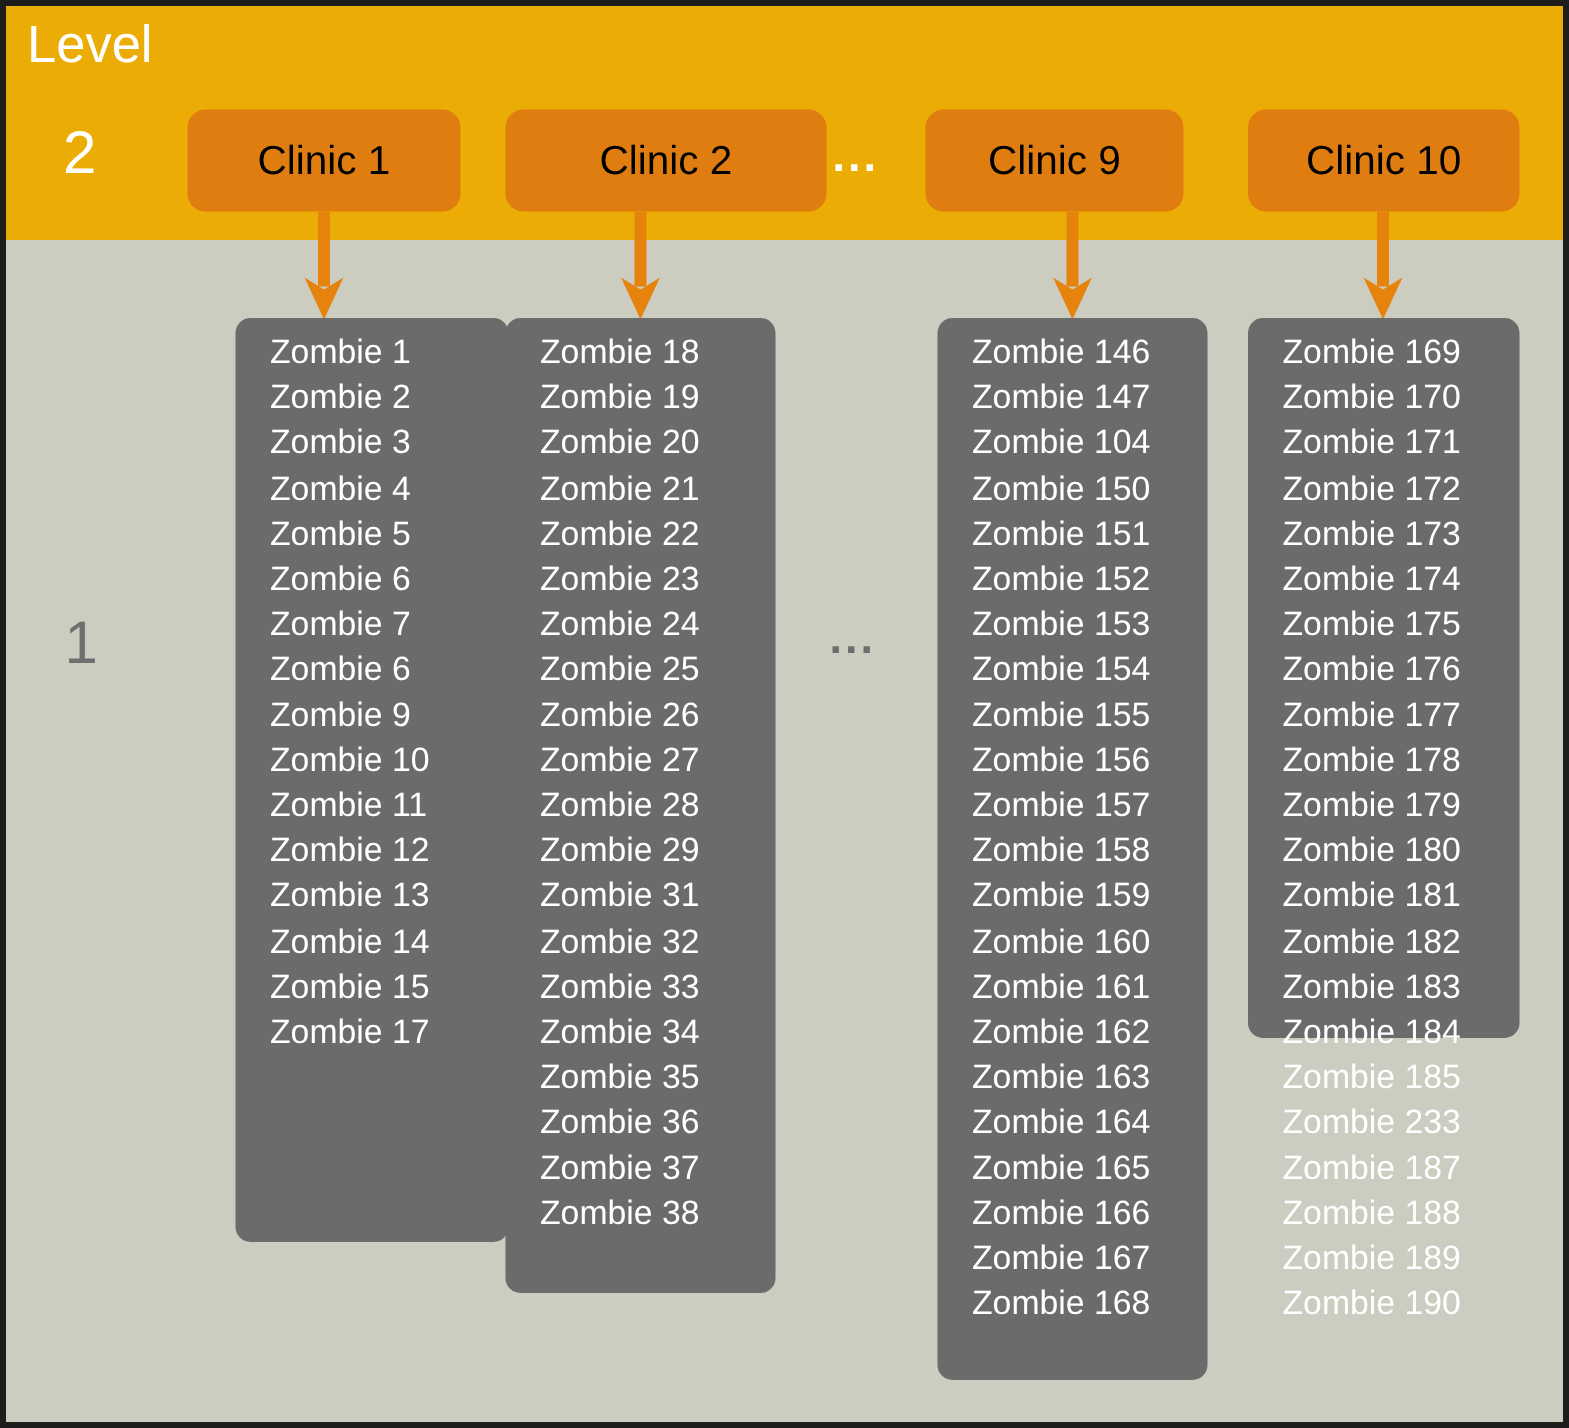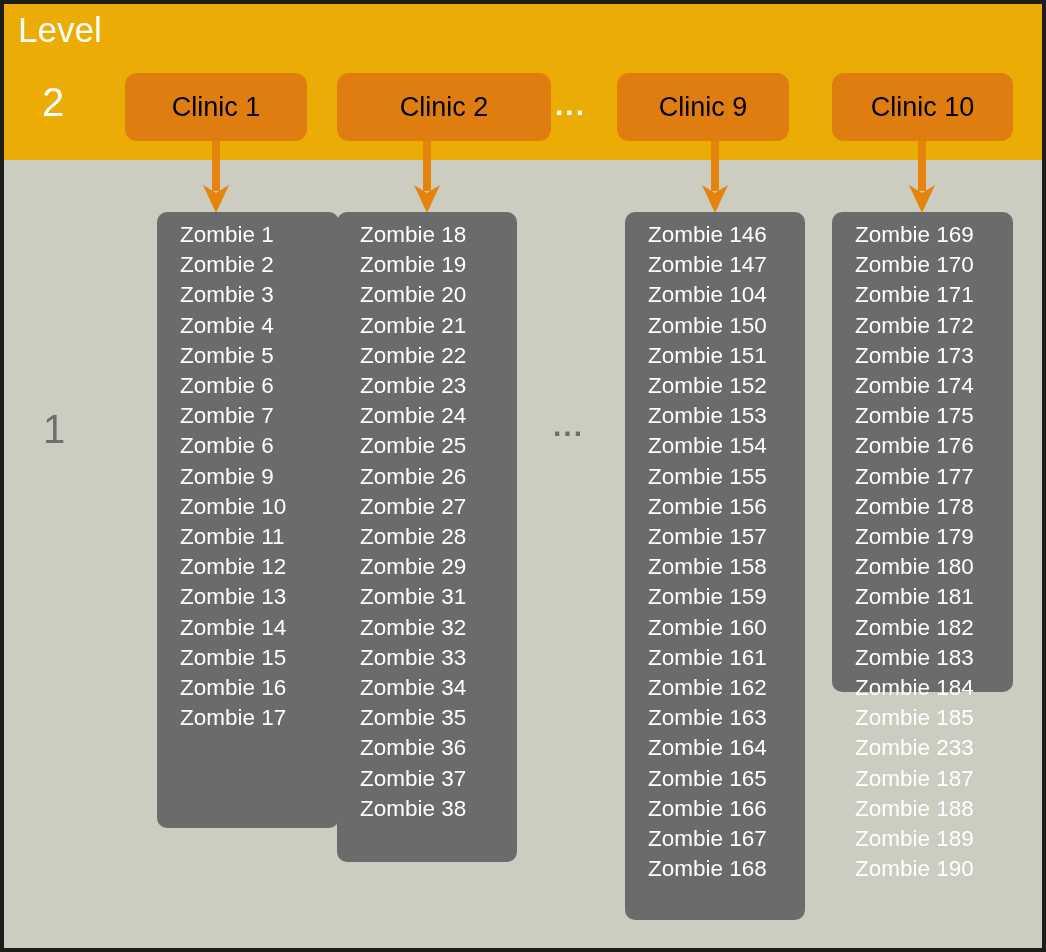--- a/index.html
+++ b/index.html
@@ -146,21 +146,20 @@
       <div class="zombie-item">Zombie 6</div>
       <div class="zombie-item">Zombie 7</div>
       <div class="zombie-item">Zombie 6</div>
       <div class="zombie-item">Zombie 9</div>
       <div class="zombie-item">Zombie 10</div>
       <div class="zombie-item">Zombie 11</div>
       <div class="zombie-item">Zombie 12</div>
       <div class="zombie-item">Zombie 13</div>
       <div class="zombie-item">Zombie 14</div>
       <div class="zombie-item">Zombie 15</div>
-      <div class="zombie-item">Zombie 16</div>
       <div class="zombie-item">Zombie 17</div>
     </div>
   <div class="zombie-box" style="left:333px; width:180px; height:650px;">
       <div class="zombie-item">Zombie 18</div>
       <div class="zombie-item">Zombie 19</div>
       <div class="zombie-item">Zombie 20</div>
       <div class="zombie-item">Zombie 21</div>
       <div class="zombie-item">Zombie 22</div>
       <div class="zombie-item">Zombie 23</div>
       <div class="zombie-item">Zombie 24</div>

